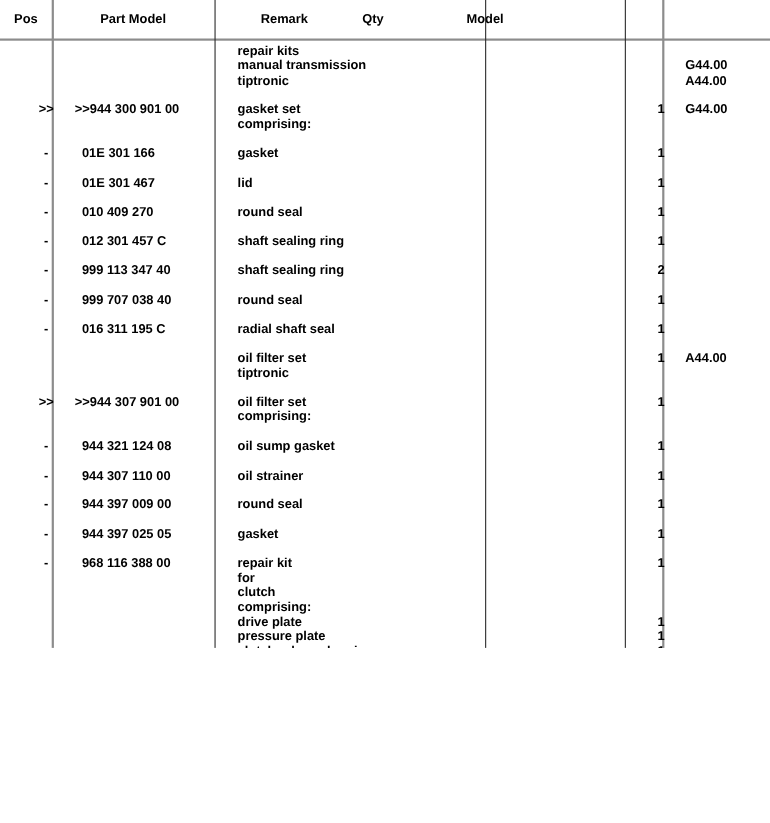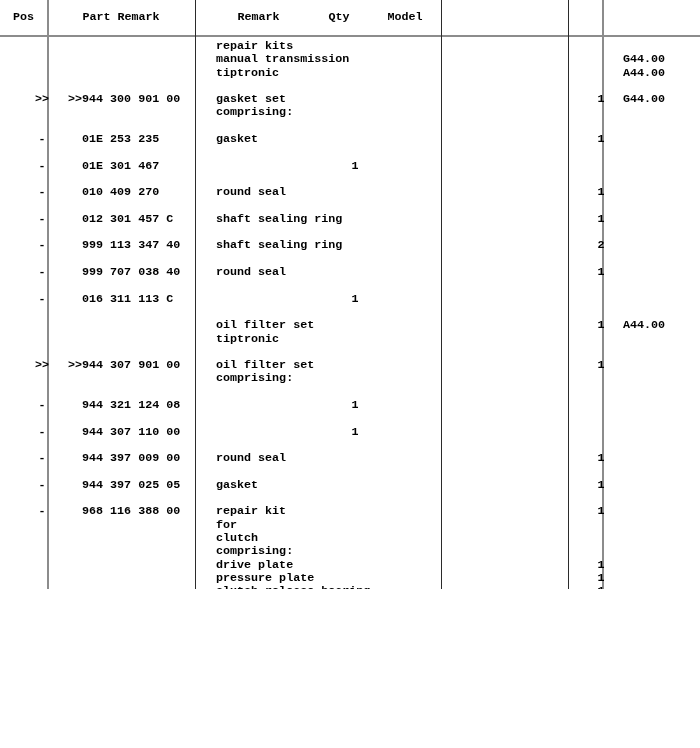--- a/index.html
+++ b/index.html
@@ -1,21 +1,21 @@
 <!DOCTYPE html>
 <html><head>
 <meta charset="utf-8">
 <style>
   html,body{margin:0;padding:0;background:#ffffff;}
   .page{
     position:relative;
     width:700px;height:589px;
     background:#ffffff;
     overflow:hidden;
-    font-family:Liberation Mono, monospace;
+    font-family:Liberation Sans, sans-serif;
     font-weight:bold;
     font-size:11.7px;
     line-height:13.3px;
     color:#000000;
   }
   
   .vline{position:absolute;top:0;bottom:0;width:1px;background:#2b2b2b;}
   .vline.gray{width:2px;background:#8c8c8c;}
   .hline{position:absolute;left:0;right:0;top:35px;height:2px;background:#8c8c8c;}
   
@@ -29,30 +29,30 @@
   .c-part  {width:148px;padding-left:5px;}
   .c-desc  {width:246px;padding-left:5px;}
   .c-remark{width:127px;}
   .c-qty   {width:34px;text-align:center;}
   .c-model {width:98px;padding-left:5px;}
   .h-pos   {width:47px;}
   .h-part  {width:148px;}
   .h-desc  {width:246px;}
   .h-remark{width:127px;}
   .h-qty   {width:34px;}
-  .h-model {width:98px;}
+  .h-model {width:98px;margin-left:36px;}
 </style>
 </head>
 <body>
 
 <div class="page" style="background: rgb(255, 255, 255); color: rgb(0, 0, 0);">
 
   <div class="header">
     <div class="hcell h-pos">Pos</div>
-    <div class="hcell h-part">Part Remark</div>
+    <div class="hcell h-part">Part Model</div>
     <div class="hcell h-remark">Remark</div>
     <div class="hcell h-qty">Qty</div>
     <div class="hcell h-model">Model</div>
   </div>
 
   <div class="hline" style="background: rgb(140, 140, 140);"></div>
   <div class="vline gray" style="left: 47px; background: rgb(140, 140, 140);"></div>
   <div class="vline" style="left: 195px; background: rgb(43, 43, 43);"></div>
   <div class="vline" style="left: 441px; background: rgb(43, 43, 43);"></div>
   <div class="vline" style="left: 568px; background: rgb(43, 43, 43);"></div>
@@ -75,29 +75,30 @@
         <div class="cell c-pos">&gt;&gt;</div>
         <div class="cell c-part">&gt;&gt;944 300 901 00</div>
         <div class="cell c-desc">gasket set
 comprising:</div>
         <div class="cell c-remark"></div>
         <div class="cell c-qty">1</div>
         <div class="cell c-model">G44.00</div>
       </div>
       <div class="row">
         <div class="cell c-pos">-</div>
-        <div class="cell c-part">  01E 253 235</div>
+        <div class="cell c-part">  01E 301 166</div>
         <div class="cell c-desc">gasket</div>
         <div class="cell c-remark"></div>
         <div class="cell c-qty">1</div>
         <div class="cell c-model"></div>
       </div>
       <div class="row">
         <div class="cell c-pos">-</div>
         <div class="cell c-part">  01E 301 467</div>
+        <div class="cell c-desc">lid</div>
         <div class="cell c-remark"></div>
         <div class="cell c-qty">1</div>
         <div class="cell c-model"></div>
       </div>
       <div class="row">
         <div class="cell c-pos">-</div>
         <div class="cell c-part">  010 409 270</div>
         <div class="cell c-desc">round seal</div>
         <div class="cell c-remark"></div>
         <div class="cell c-qty">1</div>
@@ -122,21 +123,22 @@
       <div class="row">
         <div class="cell c-pos">-</div>
         <div class="cell c-part">  999 707 038 40</div>
         <div class="cell c-desc">round seal</div>
         <div class="cell c-remark"></div>
         <div class="cell c-qty">1</div>
         <div class="cell c-model"></div>
       </div>
       <div class="row">
         <div class="cell c-pos">-</div>
-        <div class="cell c-part">  016 311 113 C</div>
+        <div class="cell c-part">  016 311 195 C</div>
+        <div class="cell c-desc">radial shaft seal</div>
         <div class="cell c-remark"></div>
         <div class="cell c-qty">1</div>
         <div class="cell c-model"></div>
       </div>
       <div class="row">
         <div class="cell c-pos"></div>
         <div class="cell c-part"></div>
         <div class="cell c-desc">oil filter set
 tiptronic</div>
         <div class="cell c-remark"></div>
@@ -148,27 +150,29 @@
         <div class="cell c-part">&gt;&gt;944 307 901 00</div>
         <div class="cell c-desc">oil filter set
 comprising:</div>
         <div class="cell c-remark"></div>
         <div class="cell c-qty">1</div>
         <div class="cell c-model"></div>
       </div>
       <div class="row">
         <div class="cell c-pos">-</div>
         <div class="cell c-part">  944 321 124 08</div>
+        <div class="cell c-desc">oil sump gasket</div>
         <div class="cell c-remark"></div>
         <div class="cell c-qty">1</div>
         <div class="cell c-model"></div>
       </div>
       <div class="row">
         <div class="cell c-pos">-</div>
         <div class="cell c-part">  944 307 110 00</div>
+        <div class="cell c-desc">oil strainer</div>
         <div class="cell c-remark"></div>
         <div class="cell c-qty">1</div>
         <div class="cell c-model"></div>
       </div>
       <div class="row">
         <div class="cell c-pos">-</div>
         <div class="cell c-part">  944 397 009 00</div>
         <div class="cell c-desc">round seal</div>
         <div class="cell c-remark"></div>
         <div class="cell c-qty">1</div>

